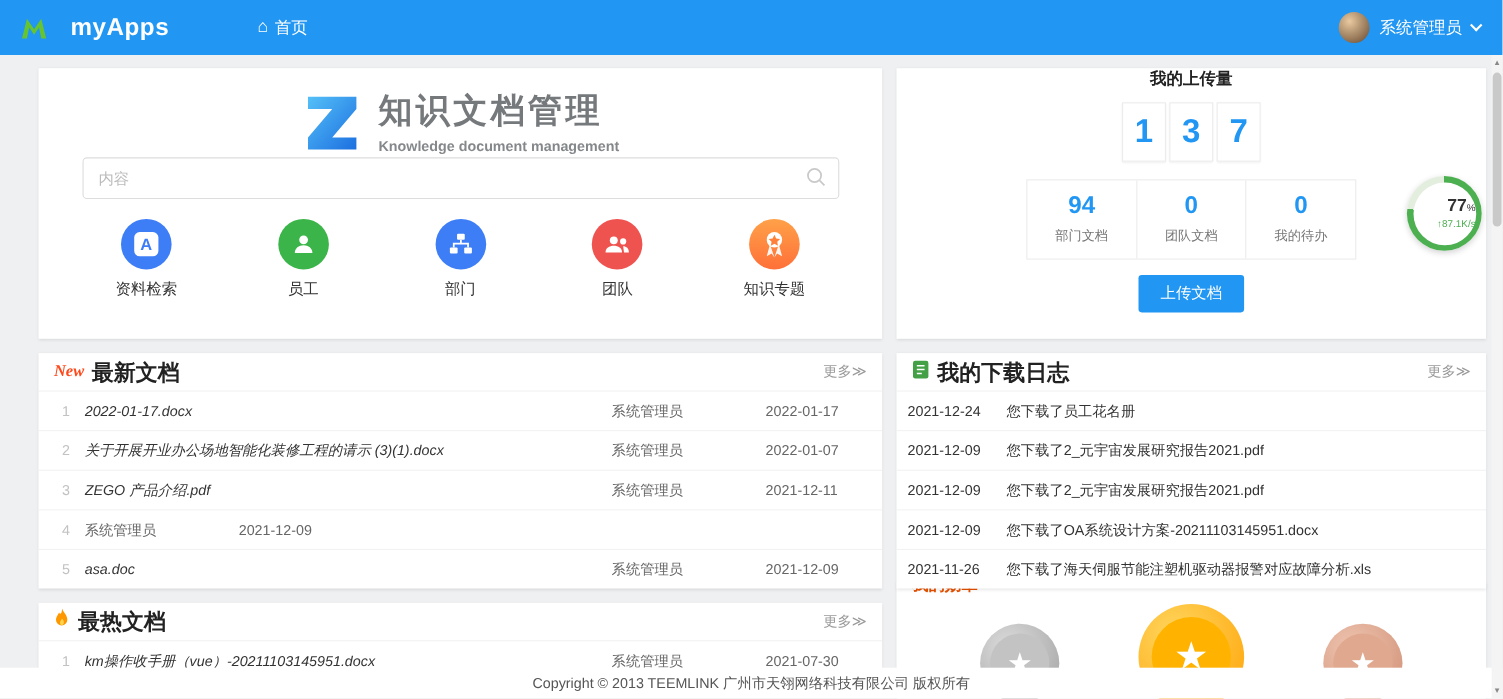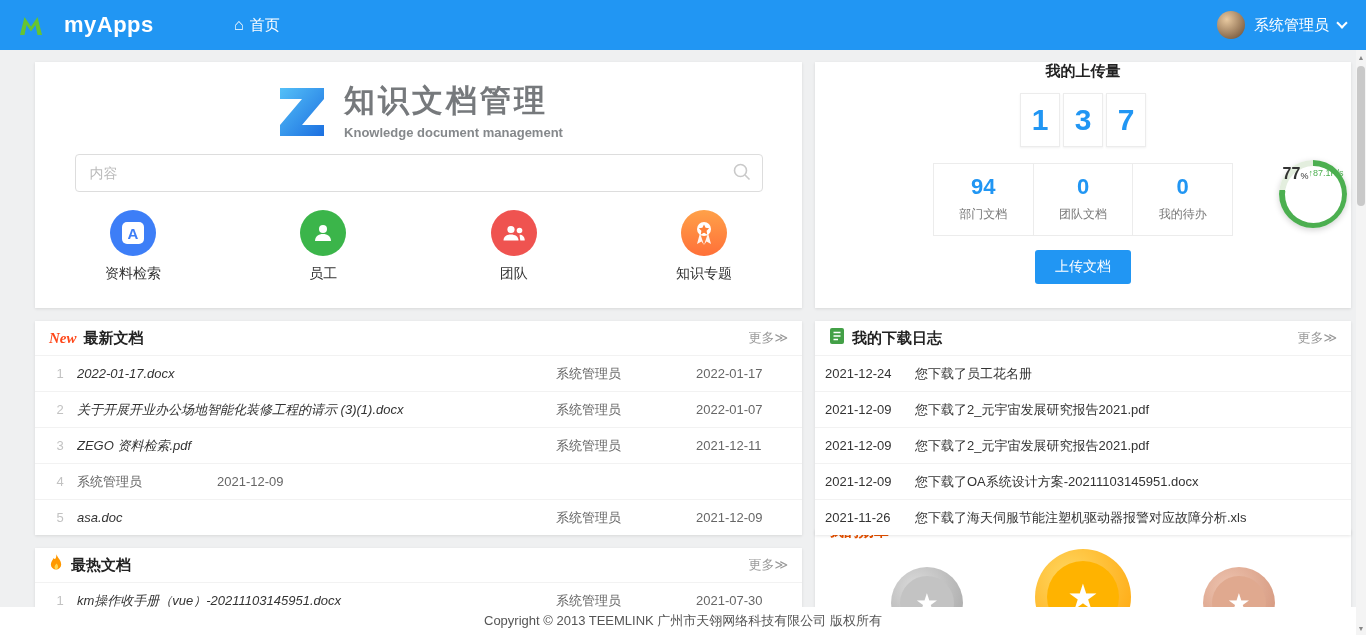--- a/index.html
+++ b/index.html
@@ -28,41 +28,41 @@
   .content { display:flex; gap:13px; padding:12px 15px 0 35px; align-items:flex-start; }
   .col-left { width:767px; flex:none; }
   .col-right { flex:1; min-width:0; position:relative; }
   .card { background:#fff; box-shadow:0 1px 3px rgba(0,0,0,.10); margin-bottom:13px; position:relative; }
 
   
   .hero-card { height:246px; }
   .hero-head { display:flex; justify-content:center; align-items:center; gap:14px; padding-top:18px; }
   .hero-title { font-size:31px; font-weight:bold; color:#76797c; letter-spacing:3px; }
   .hero-sub { font-size:13px; font-weight:bold; color:#85888b; margin-top:3px; }
-  .search-wrap { position:relative; width:688px; margin:14px auto 0; }
+  .search-wrap { position:relative; width:688px; margin:3px auto 0; }
   .search-input { width:100%; height:38px; border:1px solid #ddd; border-radius:4px;
     padding:0 38px 0 14px; font-size:14px; color:#333; outline:none; font-family:inherit; }
   .search-input::placeholder { color:#bbb; }
   .search-ic { position:absolute; right:11px; top:8px; }
   .shortcuts { display:flex; justify-content:space-between; padding:18px 58px 0; }
   .shortcut { width:80px; text-align:center; cursor:pointer; }
   .s-icon { width:46px; height:46px; border-radius:50%; margin:0 auto;
     display:flex; align-items:center; justify-content:center; color:#fff; }
   .s-label { font-size:14px; color:#333; margin-top:9px; white-space:nowrap; }
   .c-blue   { background:#3d7ef7; }
   .c-green  { background:#3bb54a; }
   .c-red    { background:#ef5350; }
   .c-orange { background:linear-gradient(180deg,#ffa149,#ff7038); }
   .c-lblue  { background:#47a7f5; }
   .abox { width:22px; height:22px; background:#fff; border-radius:5px; color:#3d7ef7;
     font-weight:bold; font-size:15px; display:flex; align-items:center; justify-content:center; }
 
   
   .sec-head { display:flex; align-items:center; padding:8px 14px; height:34px; }
-  .sec-title { font-size:15px; font-weight:bold; color:#222; margin-left:7px; }
+  .sec-title { font-size:20px; font-weight:bold; color:#222; margin-left:7px; }
   .more { margin-left:auto; font-size:13px; color:#999; cursor:pointer; }
   .badge-new { font-family:"Liberation Serif",serif; font-style:italic; font-weight:bold;
     color:#ff4719; font-size:15px; }
   .doc-row { display:flex; align-items:center; height:36px; border-top:1px solid #f2f2f2;
     font-size:13px; padding:0 14px 0 8px; cursor:pointer; }
   .row-num { width:34px; text-align:center; color:#c2c2c2; }
   .row-title { flex:1; color:#333; white-space:nowrap; overflow:hidden; text-overflow:ellipsis; padding-right:10px;font-style:italic; }
   .row-author { width:140px; color:#666; }
   .row-date { width:92px; color:#666; }
   .hot-card { margin-bottom:0; }
@@ -79,21 +79,21 @@
   .stat { flex:1; padding:10px 0 12px; }
   .stat + .stat { border-left:1px solid #ececec; }
   .stat-val { font-size:22px; font-weight:bold; color:#2196f3; }
   .stat-label { font-size:12px; color:#777; margin-top:6px; }
   .upload-btn { margin-top:14px; width:96px; height:34px; background:#2196f3; color:#fff;
     border:none; border-radius:3px; font-size:14px; cursor:pointer; font-family:inherit; }
   .progress-badge { position:absolute; right:4px; top:98px; width:68px; height:68px; border-radius:50%;
     background:conic-gradient(#4caf50 0% 77%, #e3eede 77% 100%);
     display:flex; align-items:center; justify-content:center; box-shadow:0 2px 6px rgba(0,0,0,.18); }
   .pb-inner { width:57px; height:57px; border-radius:50%; background:#fff;
-    display:flex; flex-direction:row; align-items:flex-start; justify-content:center; }
+    display:flex; flex-direction:column; align-items:flex-end; justify-content:center; }
   .pb-pct { font-size:16px; font-weight:bold; color:#333; line-height:1; }
   .pb-sign { font-size:9px; font-weight:normal; }
   .pb-speed { font-size:9px; color:#4caf50; margin-top:2px; }
 
   
   .log-card { margin-bottom:0; z-index:2; }
   .log-row { display:flex; align-items:center; height:36px; border-top:1px solid #f2f2f2;
     font-size:13px; padding:0 14px 0 10px; cursor:pointer; }
   .log-date { width:90px; color:#333; }
   .log-text { flex:1; color:#333; white-space:nowrap; overflow:hidden; text-overflow:ellipsis; }
@@ -186,20 +186,33 @@
         <div class="shortcut">
           <div class="s-icon c-green">
             <svg width="24" height="24" viewBox="0 0 24 24" fill="#fff">
               <circle cx="12" cy="8" r="4"></circle>
                 <path d="M4 20c0-4.4 3.6-7 8-7s8 2.6 8 7z"></path>
             </svg>
           </div>
           <div class="s-label">员工</div>
         </div>
         <div class="shortcut">
+          <div class="s-icon c-blue">
+            <svg width="24" height="24" viewBox="0 0 24 24">
+              <g fill="#fff">
+                <rect x="8.5" y="2.5" width="7" height="5.5" rx="1"></rect>
+                <rect x="2" y="15" width="7" height="5.5" rx="1"></rect>
+                <rect x="15" y="15" width="7" height="5.5" rx="1"></rect>
+              </g>
+              <path d="M12 8v3.5M5.5 15v-3.5h13V15" stroke="#fff" stroke-width="1.6" fill="none"></path>
+            </svg>
+          </div>
+          <div class="s-label">部门</div>
+        </div>
+        <div class="shortcut">
           <div class="s-icon c-red">
             <svg width="26" height="24" viewBox="0 0 26 24" fill="#fff">
               <circle cx="10" cy="8.5" r="3.6"></circle>
               <path d="M2.5 19.5c0-4 3.4-6 7.5-6s7.5 2 7.5 6z"></path>
               <circle cx="18.5" cy="9.5" r="2.8"></circle>
               <path d="M18.5 13.8c3 0 5.2 1.9 5.2 5.7h-4.4z"></path>
             </svg>
           </div>
           <div class="s-label">团队</div>
         </div>
@@ -230,21 +243,21 @@
         <span class="row-date">2022-01-17</span>
       </div>
       <div class="doc-row">
         <span class="row-num">2</span>
         <span class="row-title">关于开展开业办公场地智能化装修工程的请示 (3)(1).docx</span>
         <span class="row-author">系统管理员</span>
         <span class="row-date">2022-01-07</span>
       </div>
       <div class="doc-row">
         <span class="row-num">3</span>
-        <span class="row-title">ZEGO 资料检索.pdf</span>
+        <span class="row-title">ZEGO 产品介绍.pdf</span>
         <span class="row-author">系统管理员</span>
         <span class="row-date">2021-12-11</span>
       </div>
       <div class="doc-row">
         <span class="row-num">4</span>
         <span class="row-author">系统管理员</span>
         <span class="row-date">2021-12-09</span>
       </div>
       <div class="doc-row">
         <span class="row-num">5</span>

